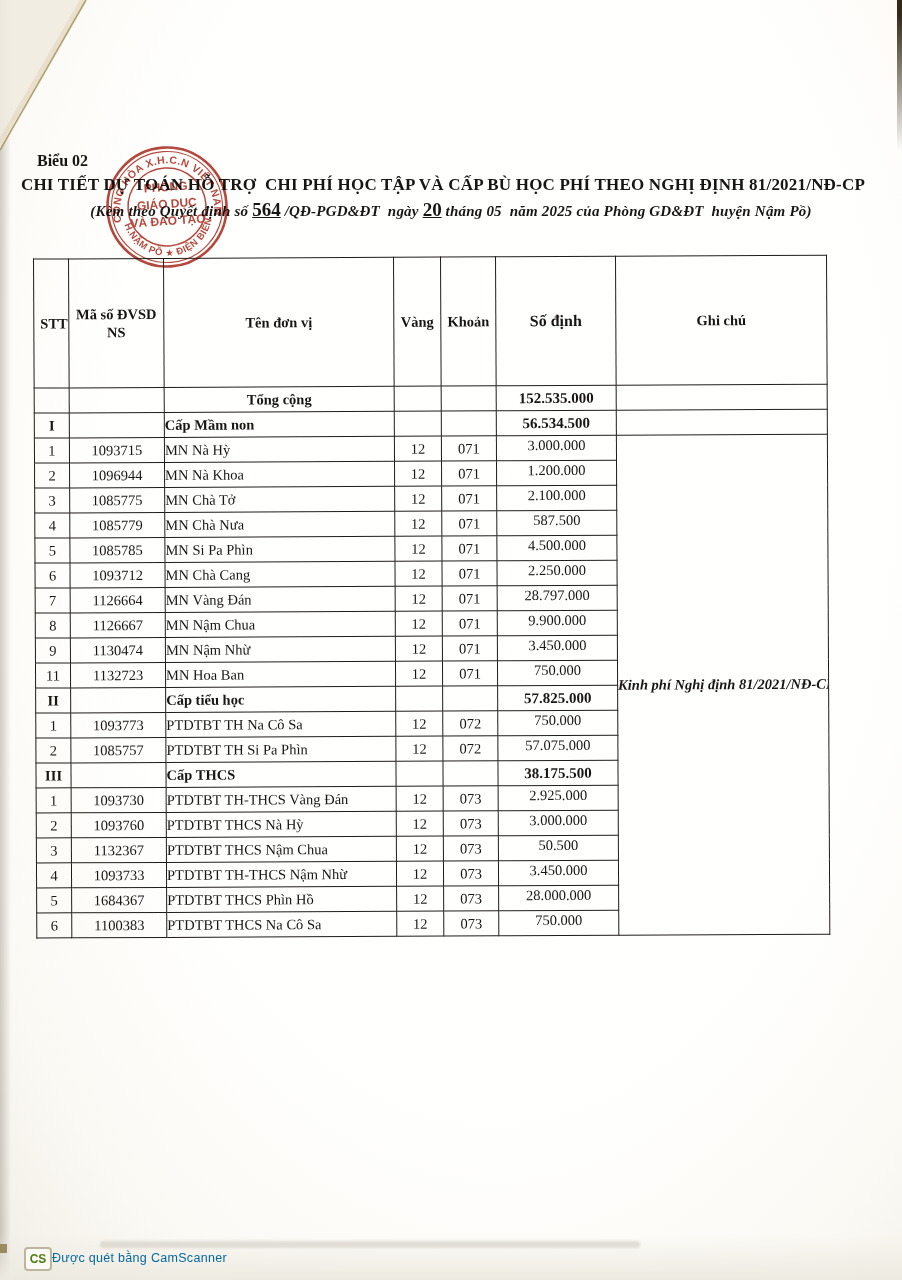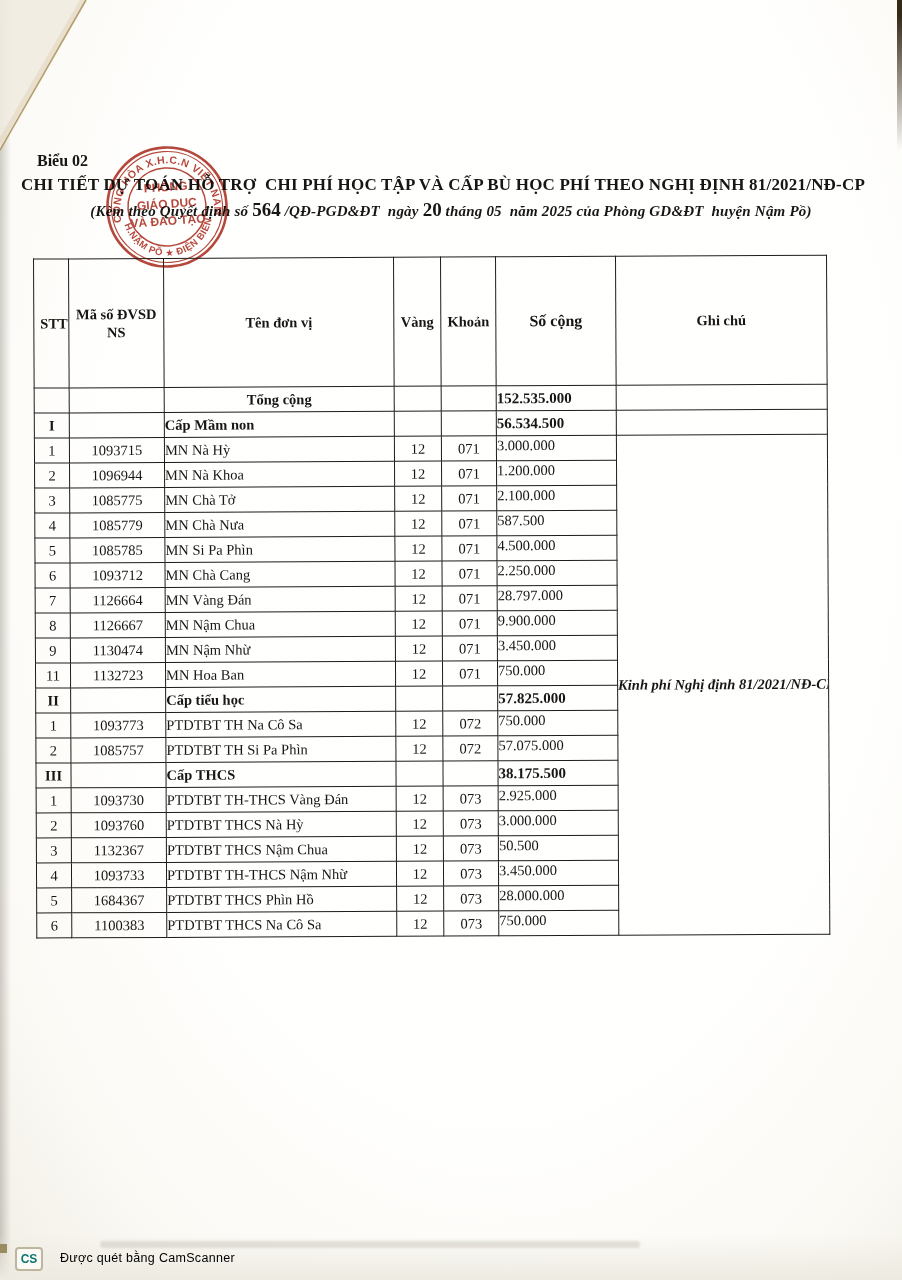--- a/index.html
+++ b/index.html
@@ -22,21 +22,21 @@
     background:linear-gradient(to bottom,#342817 10%, rgba(52,40,23,0));}
   .bottom-strip{position:absolute;left:0;right:0;bottom:0;height:46px;
     background:linear-gradient(to bottom, rgba(235,232,224,0), #edeae1);}
   .corner-chip{position:absolute;left:0;top:1244px;width:7px;height:9px;background:#8d7c4c;opacity:.85;}
 
   .form-label{position:absolute;left:37px;top:152px;font-size:16px;font-weight:bold;white-space:pre;}
   .doc-title{position:absolute;left:0;right:16px;top:175px;text-align:center;
     font-size:17px;font-weight:bold;letter-spacing:.2px;white-space:pre;}
   .doc-subtitle{position:absolute;left:0;right:0;top:199px;text-align:center;
     font-size:15px;font-style:italic;font-weight:bold;letter-spacing:.2px;white-space:pre;}
-  .doc-subtitle .ins{font-size:19px;font-style:normal;font-weight:600;letter-spacing:0;}
+  .doc-subtitle .ins{font-size:19px;font-style:normal;font-weight:600;letter-spacing:0;text-decoration:underline;}
 
   .stamp{position:absolute;left:104px;top:144px;width:126px;height:126px;
     mix-blend-mode:multiply;opacity:.93;transform:rotate(-4deg);}
   .stamp text{font-family:"Liberation Sans","DejaVu Sans",sans-serif;font-weight:bold;}
 
   table.doc{
     position:absolute;left:35px;top:257px;width:793px;
     border-collapse:collapse;table-layout:fixed;
     transform:rotate(-0.28deg);transform-origin:40% 60%;
   }
@@ -44,35 +44,35 @@
     border:1.7px solid #1f1d1a;
     font-size:14.5px;line-height:1.25;
     overflow:hidden;white-space:nowrap;
     padding:0;
   }
   table.doc thead th{height:128px;font-weight:bold;text-align:center;white-space:normal;
     vertical-align:middle;font-size:14.5px;padding:0 6px;}
   table.doc tbody tr{height:25px;}
   td.c{text-align:center;vertical-align:middle;}
   td.name{text-align:left;vertical-align:middle;padding-left:5px;}
-  td.amount{text-align:left;vertical-align:top;padding-right:5px;line-height:21px;font-size:15px;}
+  td.amount{text-align:center;vertical-align:top;padding-right:5px;line-height:21px;font-size:15px;}
   tr.total td,tr.section td{font-weight:bold;}
   tr.total td.name{text-align:center;padding-left:0;}
   tr.total{height:29px;}
   tr.section td.amount,tr.total td.amount{font-size:15px;vertical-align:middle;line-height:1.1;}
   td.note-cell{
     font-style:italic;font-weight:600;text-align:center;vertical-align:middle;
     white-space:normal;font-size:14.5px;line-height:1.55;padding:0 13px;
   }
-  .footer-badge{position:absolute;left:15px;top:1247px;width:24px;height:20px;
+  .footer-badge{position:absolute;left:24px;top:1247px;width:24px;height:20px;
     border:2px solid #beb59d;border-radius:4px;background:#fbfaf6;
-    color:#0f766e;font:bold 12px/20px "Liberation Sans","DejaVu Sans",sans-serif;
+    color:#4d7c0f;font:bold 12px/20px "Liberation Sans","DejaVu Sans",sans-serif;
     text-align:center;}
-  .footer-text{position:absolute;left:60px;top:1251px;
-    font:12.5px "Liberation Sans","DejaVu Sans",sans-serif;color:#000000;letter-spacing:.3px;}
+  .footer-text{position:absolute;left:52px;top:1251px;
+    font:12.5px "Liberation Sans","DejaVu Sans",sans-serif;color:#0369a1;letter-spacing:.3px;}
   .smudge{position:absolute;left:100px;top:1241px;width:540px;height:7px;border-radius:4px;
     background:rgba(196,191,181,.45);filter:blur(1px);}
 </style>
 </head>
 <body>
 
 <div class="paper"></div>
 <div class="left-shadow"></div>
 <div class="right-sliver"></div>
 <div class="bottom-strip"></div>
@@ -118,21 +118,21 @@
       <col style="width:120px">
       <col style="width:211px">
   </colgroup>
   <thead>
     <tr>
       <th>STT</th>
       <th>Mã số ĐVSD NS</th>
       <th>Tên đơn vị</th>
       <th>Vàng</th>
       <th>Khoản</th>
-      <th style="font-size:16px">Số cộng</th>
+      <th style="font-size:16px">Số định</th>
       <th>Ghi chú</th>
     </tr>
   </thead>
   <tbody>
       <tr class="total">
         <td class="c"></td>
         <td class="c"></td>
         <td class="name">Tổng cộng</td>
         <td class="c"></td>
         <td class="c"></td>

